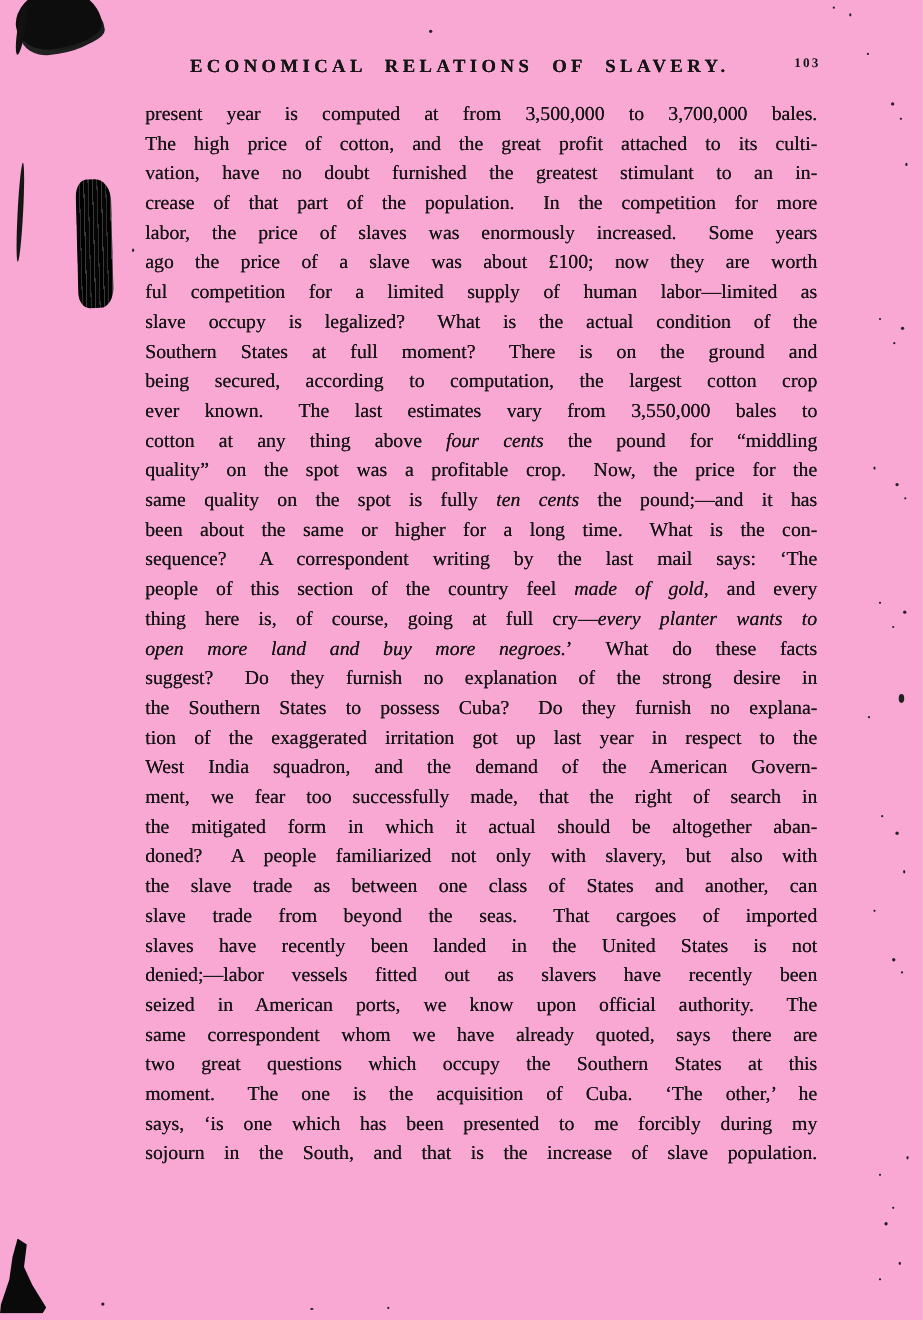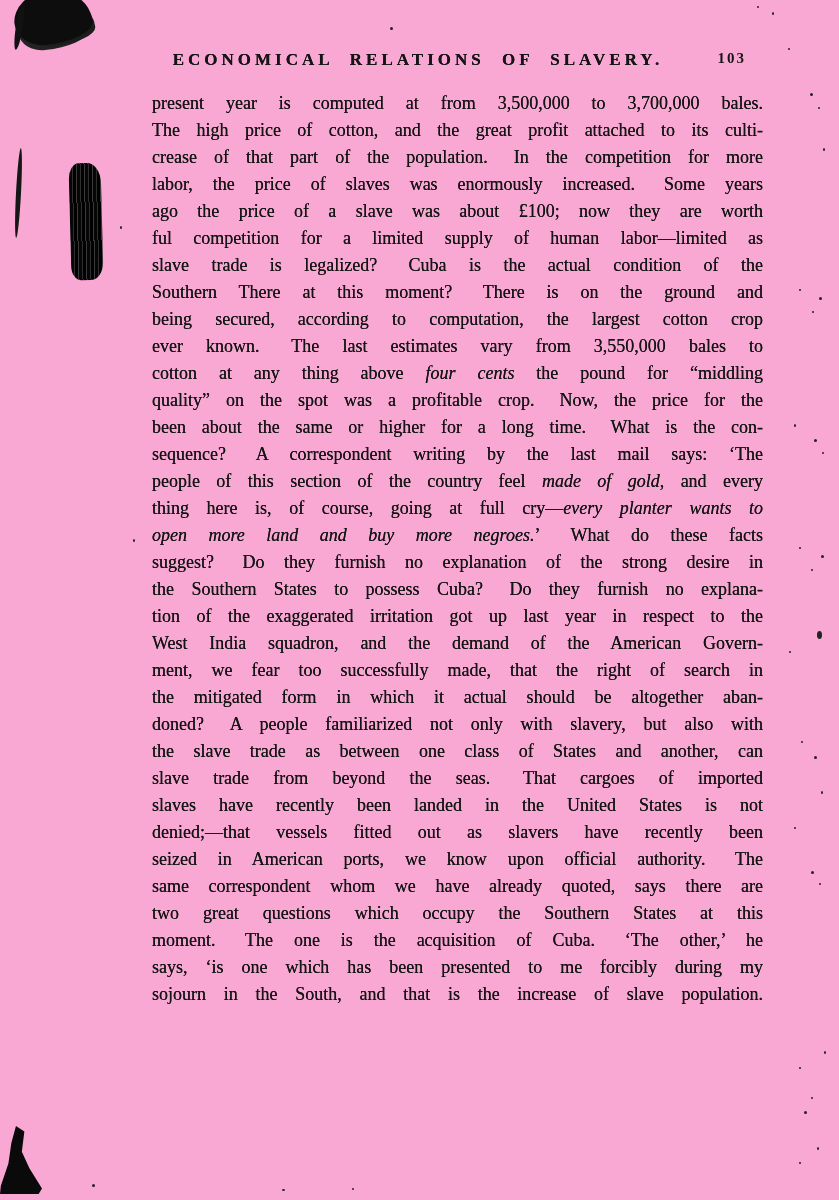--- a/index.html
+++ b/index.html
@@ -16,24 +16,24 @@
   }
   .running-title{
     display:block;text-align:center;padding-right:56px;
     font-size:17px;letter-spacing:4px;word-spacing:9px;
     font-weight:bold;font-stretch:condensed;
     text-shadow:0 0 0.5px #151515;
     white-space:nowrap;
   }
   .page-number{
     position:absolute;right:6px;top:0;
-    font-size:15px;letter-spacing:2px;font-weight:bold;
+    font-size:12px;letter-spacing:2px;font-weight:bold;
   }
   .body-text{
-    position:absolute;left:152px;top:90px;width:611px;
+    position:absolute;left:132px;top:90px;width:611px;
   }
   .line{
     line-height:27px;height:27px;
     font-size:18px;
     text-align:justify;
     text-align-last:justify;
     text-shadow:0 0 0.5px #1a1a1a;
     white-space:normal;
     overflow:visible;
   }
@@ -72,46 +72,48 @@
 <div class="page">
 
   <div class="header">
     <span class="running-title">ECONOMICAL RELATIONS OF SLAVERY.</span>
     <span class="page-number">103</span>
   </div>
 
   <div class="body-text">
       <div class="line"><span>present year is computed at from 3,500,000 to 3,700,000 bales.</span></div>
       <div class="line"><span>The high price of cotton, and the great profit attached to its culti-</span></div>
+      <div class="line"><span>vation, have no doubt furnished the greatest stimulant to an in-</span></div>
       <div class="line"><span>crease of that part of the population.  In the competition for more</span></div>
       <div class="line"><span>labor, the price of slaves was enormously increased.  Some years</span></div>
       <div class="line"><span>ago the price of a slave was about £100; now they are worth</span></div>
       <div class="line"><span>ful competition for a limited supply of human labor—limited as</span></div>
-      <div class="line"><span>slave trade is legalized?  Cuba is the actual condition of the</span></div>
-      <div class="line"><span>Southern There at this moment?  There is on the ground and</span></div>
+      <div class="line"><span>slave occupy is legalized?  What is the actual condition of the</span></div>
+      <div class="line"><span>Southern States at full moment?  There is on the ground and</span></div>
       <div class="line"><span>being secured, according to computation, the largest cotton crop</span></div>
       <div class="line"><span>ever known.  The last estimates vary from 3,550,000 bales to</span></div>
       <div class="line"><span>cotton at any thing above </span><em>four cents</em><span> the pound for “middling</span></div>
       <div class="line"><span>quality” on the spot was a profitable crop.  Now, the price for the</span></div>
+      <div class="line"><span>same quality on the spot is fully </span><em>ten cents</em><span> the pound;—and it has</span></div>
       <div class="line"><span>been about the same or higher for a long time.  What is the con-</span></div>
       <div class="line"><span>sequence?  A correspondent writing by the last mail says: ‘The</span></div>
       <div class="line"><span>people of this section of the country feel </span><em>made of gold</em><span>, and every</span></div>
       <div class="line"><span>thing here is, of course, going at full cry—</span><em>every planter wants to</em></div>
       <div class="line"><em>open more land and buy more negroes.</em><span>’  What do these facts</span></div>
       <div class="line"><span>suggest?  Do they furnish no explanation of the strong desire in</span></div>
       <div class="line"><span>the Southern States to possess Cuba?  Do they furnish no explana-</span></div>
       <div class="line"><span>tion of the exaggerated irritation got up last year in respect to the</span></div>
       <div class="line"><span>West India squadron, and the demand of the American Govern-</span></div>
       <div class="line"><span>ment, we fear too successfully made, that the right of search in</span></div>
       <div class="line"><span>the mitigated form in which it actual should be altogether aban-</span></div>
       <div class="line"><span>doned?  A people familiarized not only with slavery, but also with</span></div>
       <div class="line"><span>the slave trade as between one class of States and another, can</span></div>
       <div class="line"><span>slave trade from beyond the seas.  That cargoes of imported</span></div>
       <div class="line"><span>slaves have recently been landed in the United States is not</span></div>
-      <div class="line"><span>denied;—that vessels fitted out as slavers have recently been</span></div>
+      <div class="line"><span>denied;—labor vessels fitted out as slavers have recently been</span></div>
       <div class="line"><span>seized in American ports, we know upon official authority.  The</span></div>
       <div class="line"><span>same correspondent whom we have already quoted, says there are</span></div>
       <div class="line"><span>two great questions which occupy the Southern States at this</span></div>
       <div class="line"><span>moment.  The one is the acquisition of Cuba.  ‘The other,’ he</span></div>
       <div class="line"><span>says, ‘is one which has been presented to me forcibly during my</span></div>
       <div class="line"><span>sojourn in the South, and that is the increase of slave population.</span></div>
     </div>
 
   <div class="ink blob-top-left"></div>
   <div class="ink blob-top-tail"></div>

